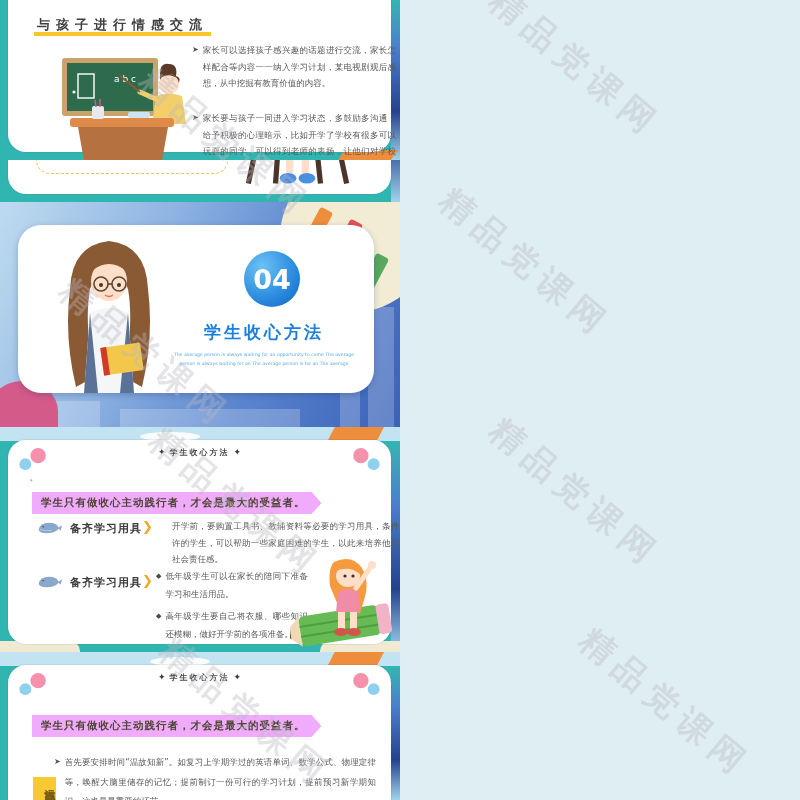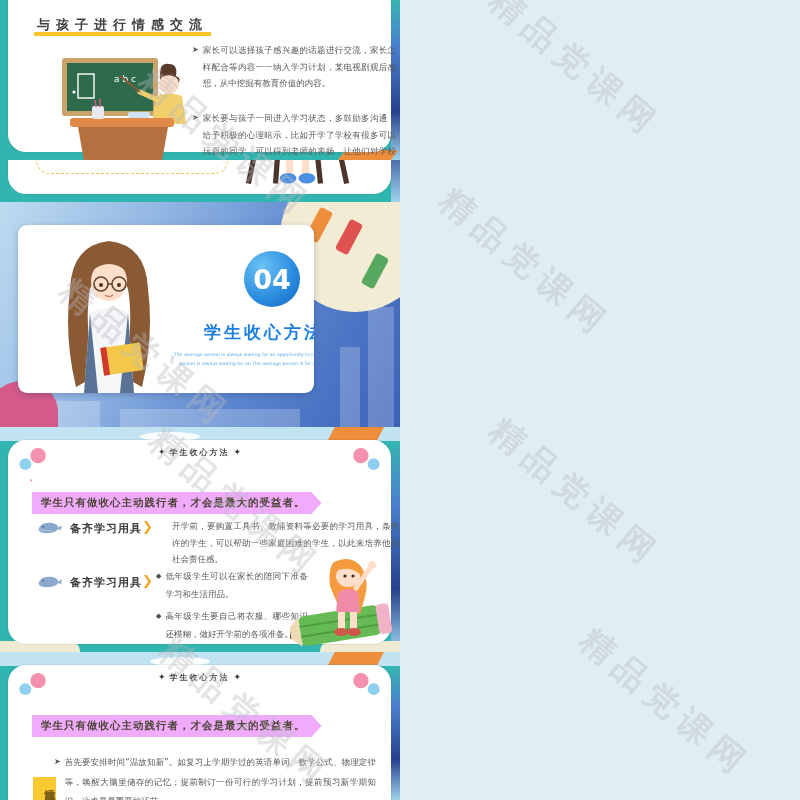--- a/index.html
+++ b/index.html
@@ -69,22 +69,22 @@
           border:2px solid #f3a963; border-radius:10px; padding:8px 9px; background:#fff; }
   .obox .btxt { font-size:7.8px; line-height:1.8; }
   .bear { position:absolute; left:222px; top:52px; width:72px; height:48px; }
 
   
   .c4 { background:linear-gradient(115deg,#bedcf0 0%,#8fb4e2 35%,#5b86cf 65%,#3a62b8 100%); }
   .c4 .bldg { position:absolute; background:rgba(255,255,255,.22); }
   .c4 .pinkblob { position:absolute; left:-12px; bottom:-14px; width:70px; height:60px; background:#d45a8a; border-radius:50% 50% 0 0; }
   .c4 .creamblob { position:absolute; right:-30px; top:-40px; width:150px; height:150px; background:#f2ecd5; border-radius:50%; }
   .c4 .pencil { position:absolute; width:14px; height:34px; border-radius:3px; }
-  .paper4 { position:absolute; left:18px; top:23px; width:296px; height:168px; background:#fff;
-            border-radius:9px; overflow:hidden; box-shadow:0 2px 6px rgba(20,40,90,.25); }
+  .paper4 { position:absolute; left:18px; top:23px; width:356px; height:168px; background:#fff;
+            border-radius:23px; overflow:hidden; box-shadow:0 2px 6px rgba(20,40,90,.25); }
   .num-circle { position:absolute; left:226px; top:26px; width:56px; height:56px; border-radius:50%;
                 background:radial-gradient(circle at 32% 28%,#6cc2f5 0%,#2e8fe0 55%,#0f62c4 100%);
                 color:#fff; font-size:27px; font-weight:bold; display:flex; align-items:center; justify-content:center; }
   .div-title { position:absolute; left:128px; top:96px; width:236px; text-align:center;
                color:#1b7fe0; font-size:17px; font-weight:bold; letter-spacing:3px; }
   .div-sub { position:absolute; left:118px; top:126px; width:256px; text-align:center;
              color:#58a9ea; font-size:4.6px; line-height:1.9; }
 
   
   .ycircle { position:absolute; left:24px; top:90px; width:56px; height:56px; border-radius:50%;

